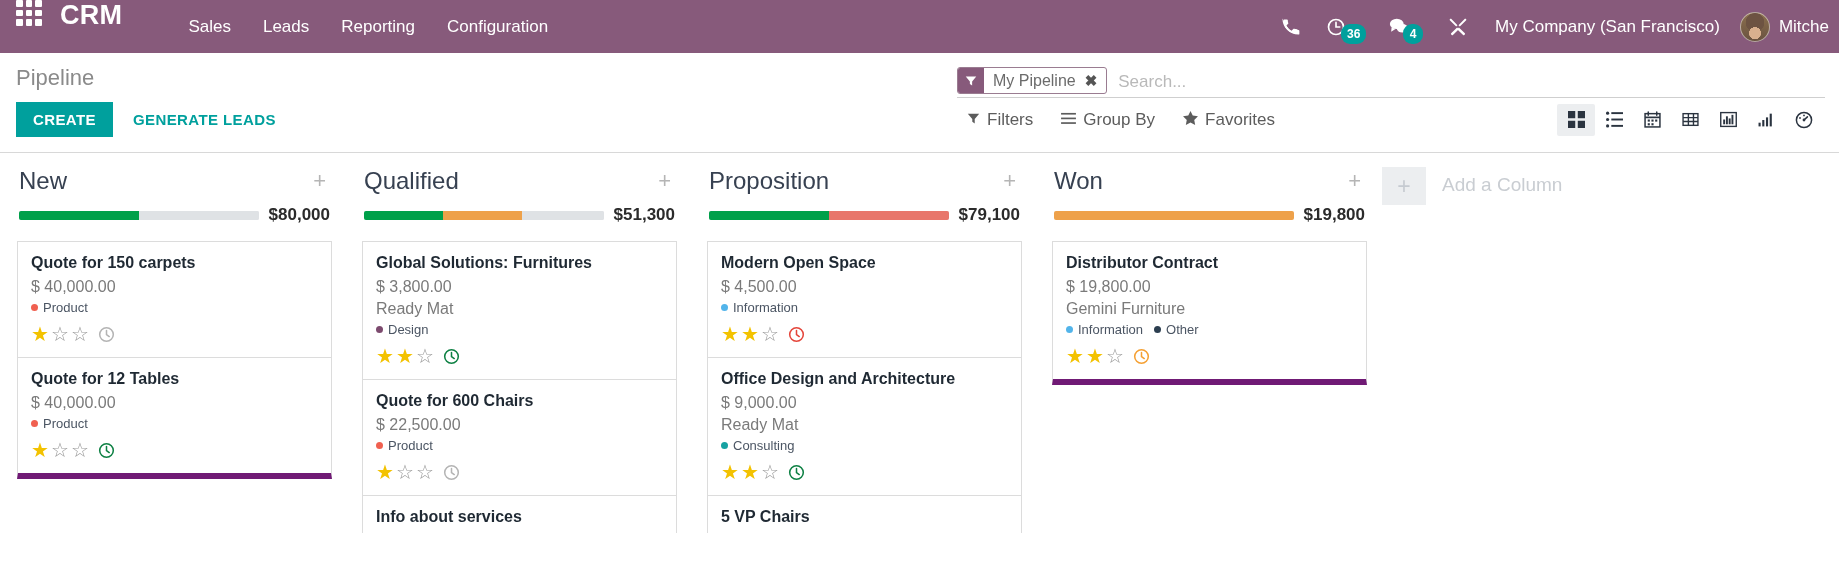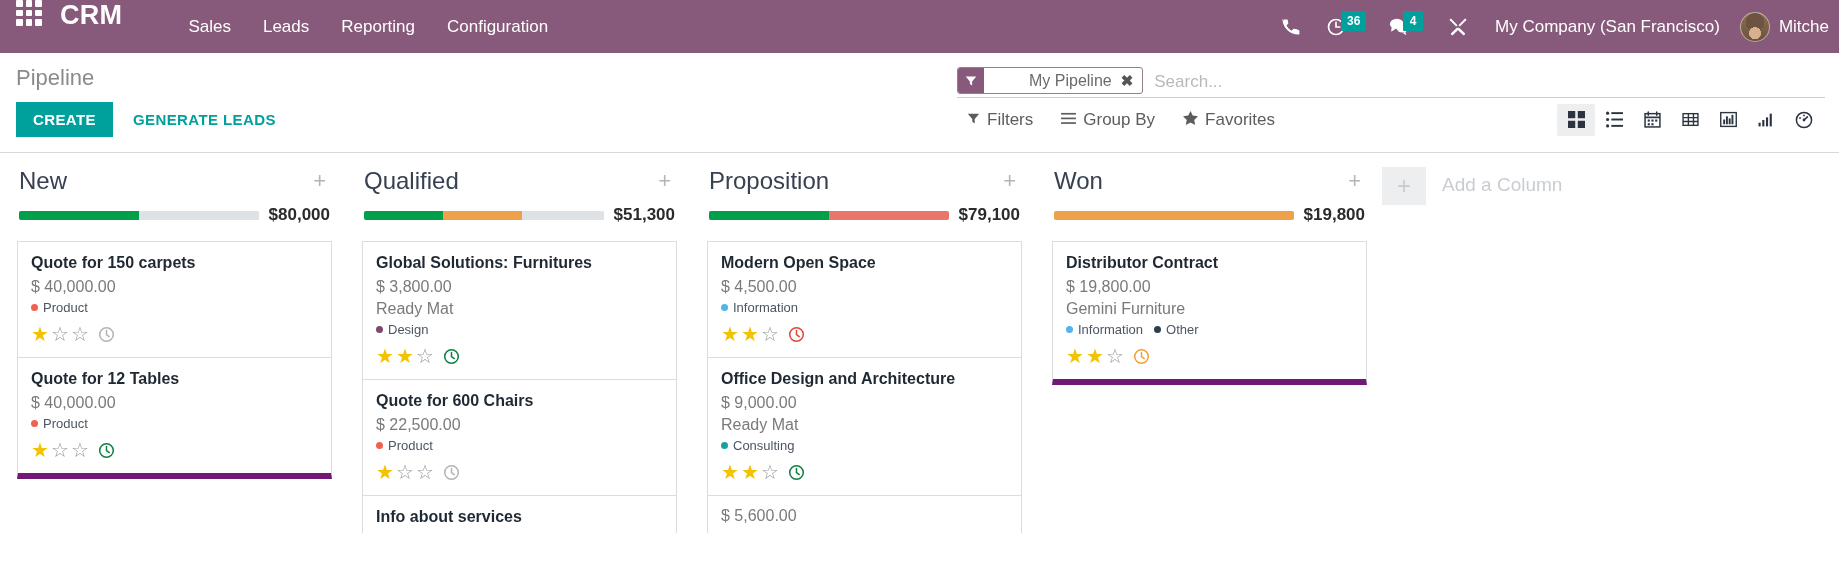--- a/index.html
+++ b/index.html
@@ -53,28 +53,28 @@
   }
   .nav-icon {
     position: relative;
     width: 46px; height: 53px;
     display: flex; align-items: center; justify-content: center;
     cursor: pointer;
   }
   .nav-icon svg { display: block; }
   .nav-badge {
     position: absolute;
-    top: 11px; left: 28px;
+    top: 24px; left: 28px;
     background: #00A09D;
     color: #fff;
     font-size: 12px;
     font-weight: bold;
     line-height: 1;
     padding: 4px 6px 4px 6px;
-    border-radius: 1px;
+    border-radius: 9px;
     min-width: 20px;
     text-align: center;
   }
   .company-name {
     font-size: 17px;
     padding: 0 14px;
     white-space: nowrap;
     cursor: pointer;
   }
   .user-block {
@@ -137,21 +137,20 @@
     display: flex; align-items: center; justify-content: center;
     padding: 0 7px;
     cursor: pointer;
   }
   .facet-label {
     display: flex; align-items: center;
     padding: 0 6px 0 9px;
     font-size: 16px;
     color: #6b6b6b;
     white-space: nowrap;
-    margin-left: 36px;
   }
   .facet-close {
     display: flex; align-items: center;
     padding: 0 9px 0 3px;
     color: #555;
     font-size: 15px;
     font-weight: bold;
     cursor: pointer;
   }
   .search-input {
@@ -743,20 +742,21 @@
             <span class="clock">
               <svg width="17" height="17" viewBox="0 0 20 20" fill="none" stroke="#0d8043" stroke-width="1.8">
                 <circle cx="10" cy="10" r="8"></circle>
                 <path d="M10 5.4V10l3.2 2.4" stroke-linecap="round"></path>
               </svg>
             </span>
             <div class="kcard-avatar"></div>
           </div>
         </div>
         <div class="kcard">
+          <div class="kcard-title">5 VP Chairs</div>
           <div class="kcard-amount">$ 5,600.00</div>
         </div>
       </div>
     </div>
     <div class="kcol">
       <div class="kcol-head">
         <div class="kcol-title">Won</div>
         <div class="kcol-plus">+</div>
       </div>
       <div class="kcol-progress">

